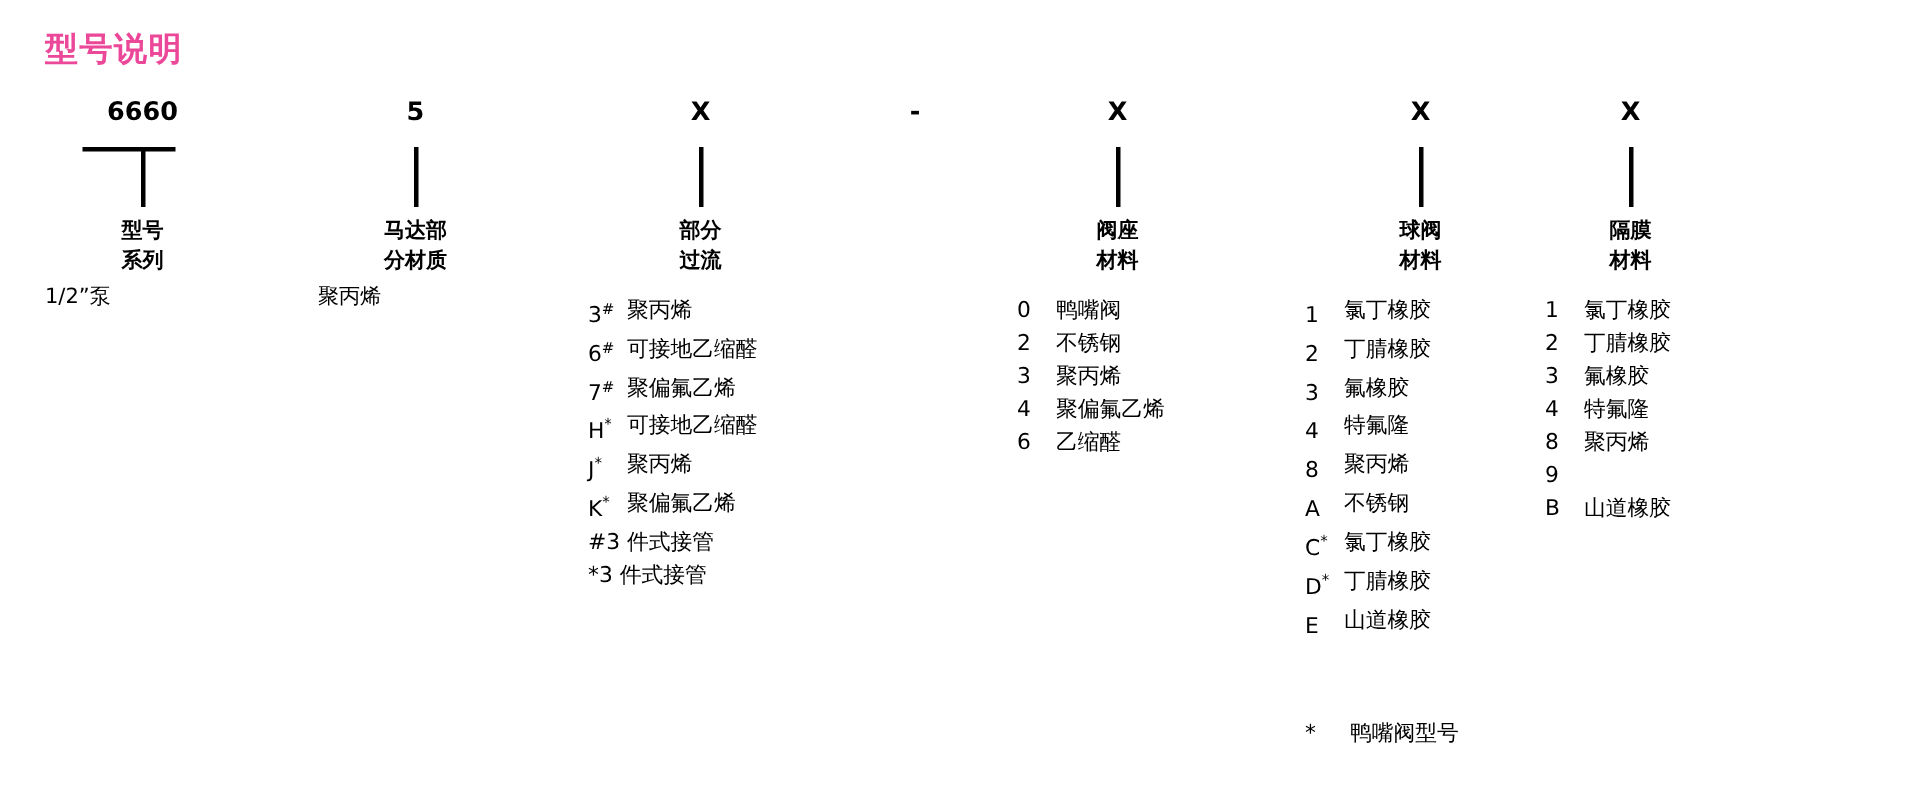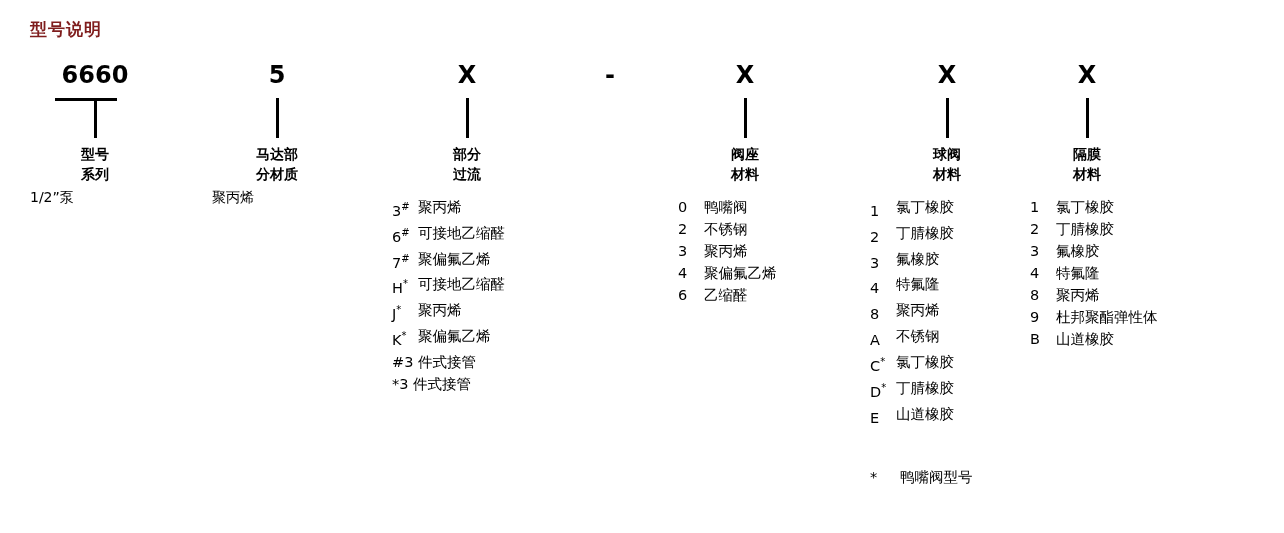--- a/index.html
+++ b/index.html
@@ -12,31 +12,31 @@
     height: 533px;
     position: relative;
     font-family: "DejaVu Sans", "Liberation Sans", sans-serif;
     color: #000000;
     overflow: hidden;
   }
   #title {
     position: absolute;
     left: 30px;
     top: 18px;
-    font-size: 17px;
+    font-size: 22px;
     font-weight: bold;
-    color: #7f1d1d;
+    color: #ec4899;
     letter-spacing: 1px;
   }
   .col {
     position: absolute;
     top: 60px;
   }
   .code {
-    font-size: 24px;
+    font-size: 17px;
     font-weight: bold;
     text-align: center;
     height: 30px;
     line-height: 30px;
   }
   .stem {
     position: relative;
     height: 48px;
   }
   .stem .vline {
@@ -89,21 +89,21 @@
   }
   .optval {
     flex: 1 1 auto;
   }
   .footnotes {
     font-size: 14.5px;
     line-height: 22px;
     white-space: nowrap;
   }
   .footnote-block {
-    margin-top: 38px;
+    margin-top: 50px;
     font-size: 14.5px;
     line-height: 22px;
     white-space: nowrap;
   }
   .fn-star {
     display: inline-block;
     width: 30px;
   }
   
   #col-model   { left: 30px;  width: 130px; }
@@ -300,20 +300,19 @@
     <div class="optrow">
       <span class="optkey">4</span>
       <span class="optval">特氟隆</span>
     </div>
     <div class="optrow">
       <span class="optkey">8</span>
       <span class="optval">聚丙烯</span>
     </div>
     <div class="optrow">
       <span class="optkey">9</span>
-      <span class="optval">杜邦聚酯弹性体</span>
     </div>
     <div class="optrow">
       <span class="optkey">B</span>
       <span class="optval">山道橡胶</span>
     </div>
   </div>
 </div>
 
 </body></html>

